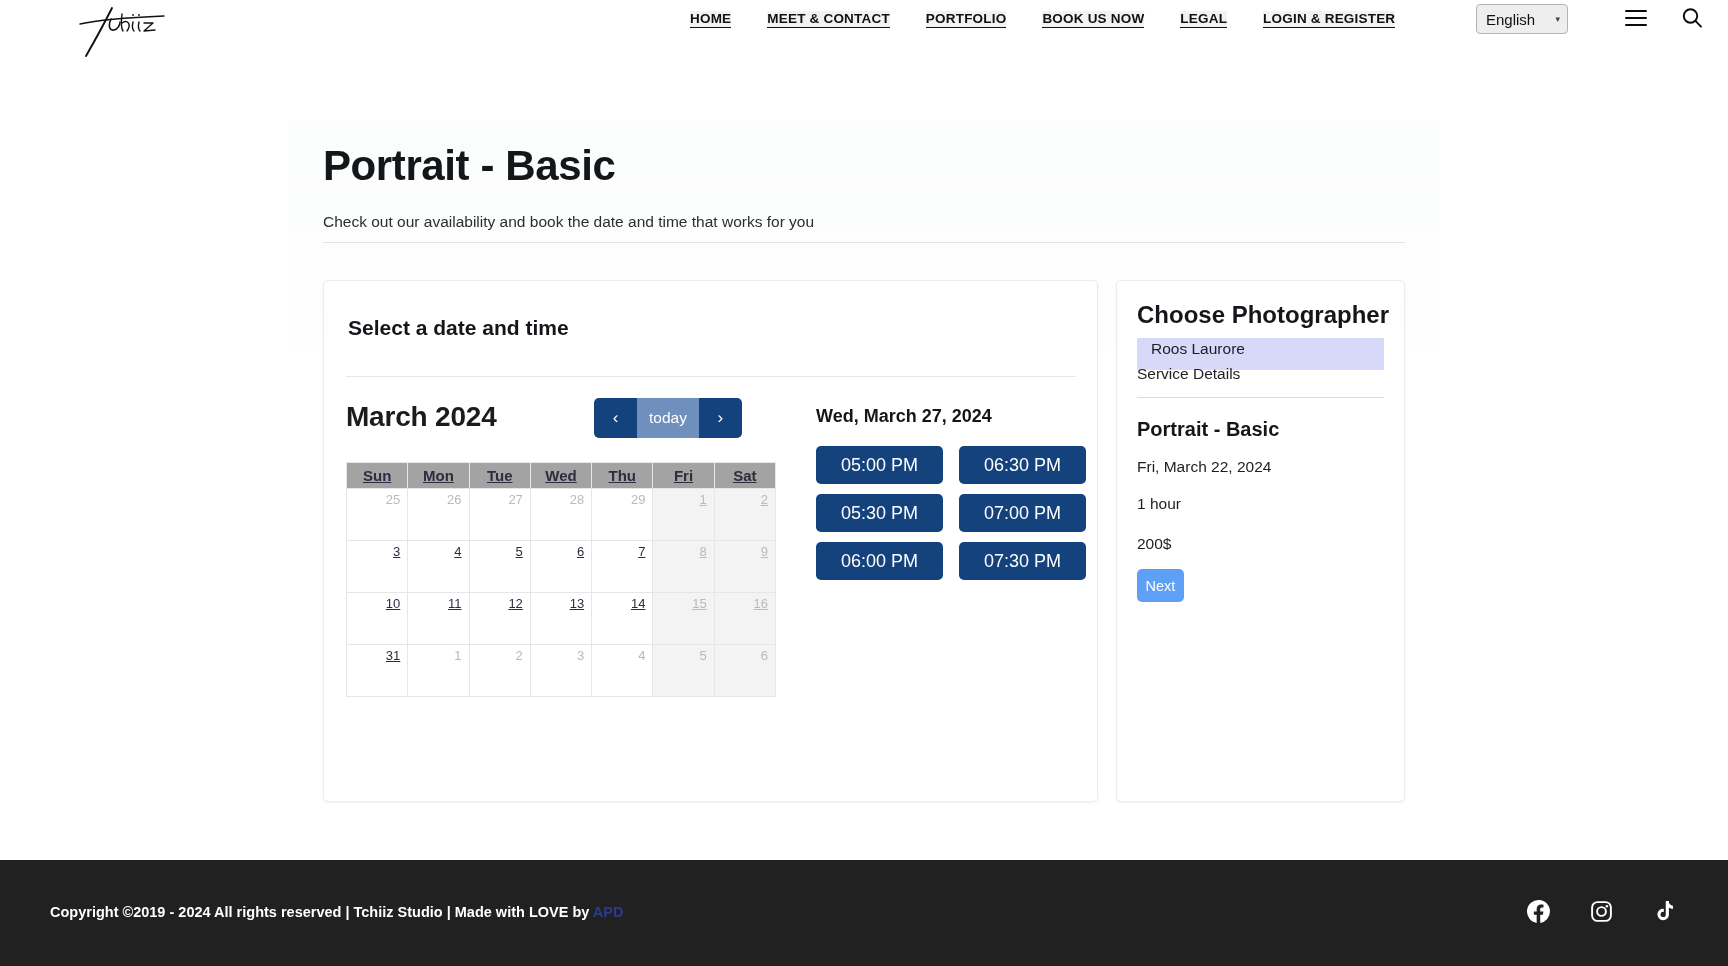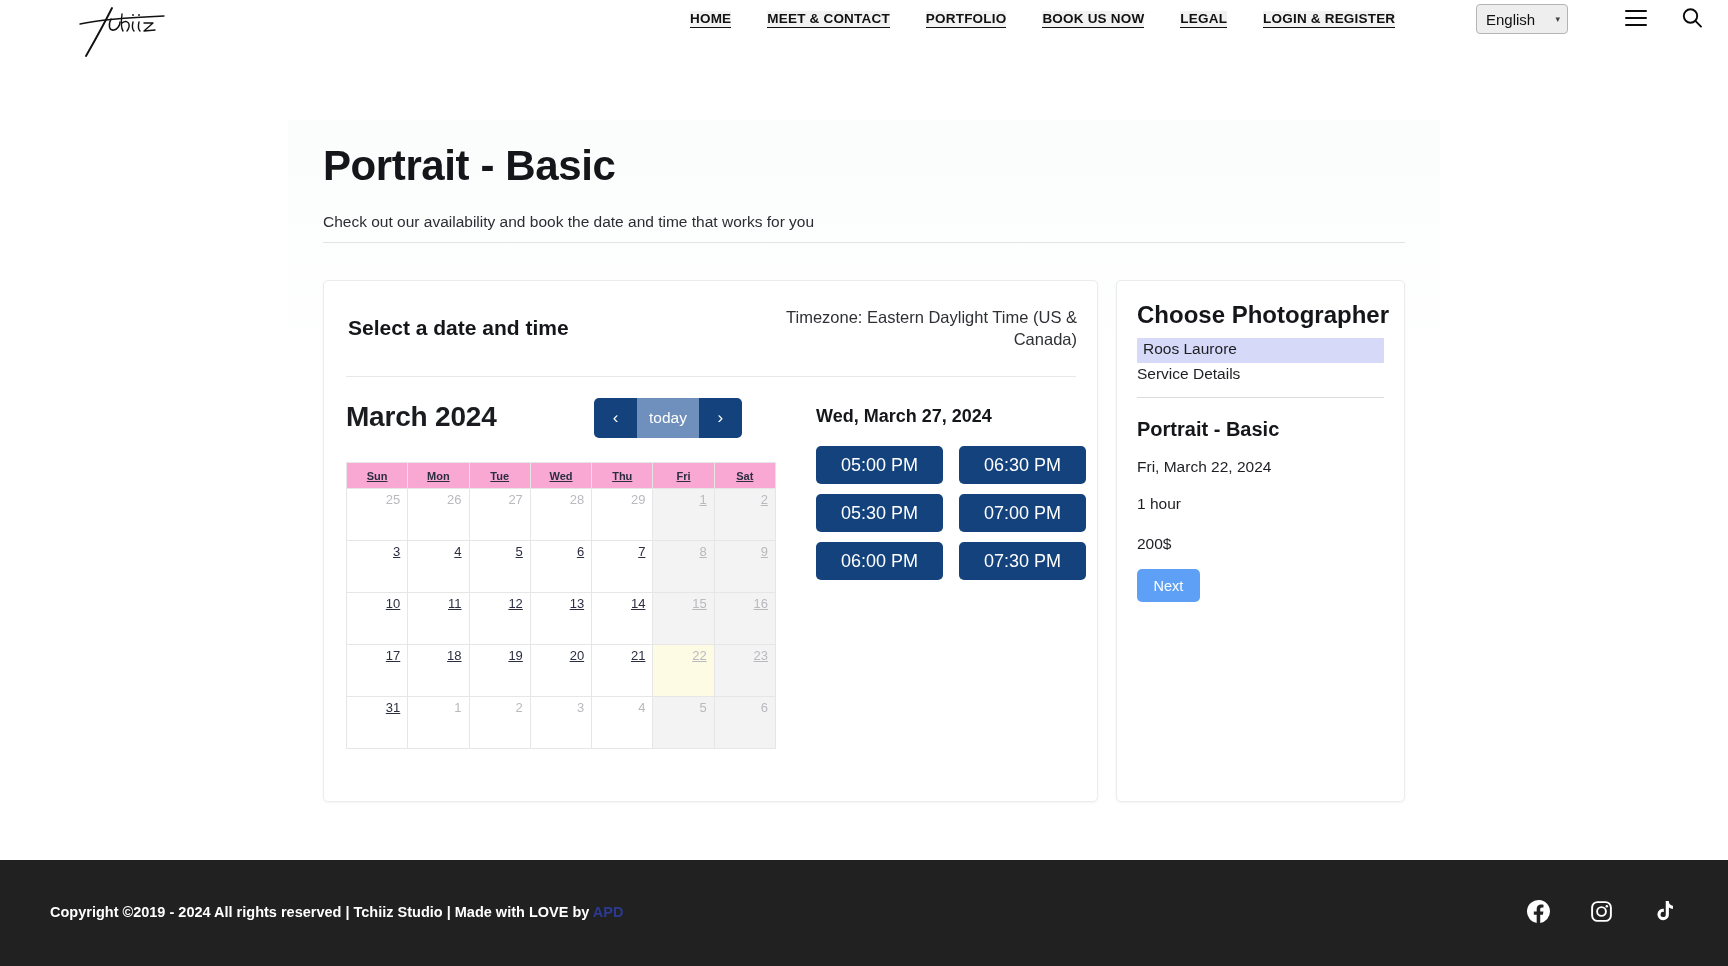--- a/index.html
+++ b/index.html
@@ -120,22 +120,22 @@
     font-family: "Liberation Sans", sans-serif;
   }
 
   
   .cal {
     position: absolute; left: 22px; top: 181px;
     width: 430px;
     border-collapse: collapse; table-layout: fixed;
   }
   .cal th {
-    height: 26px; font-size: 11px; font-weight: 700; color: #2b2d40;
-    border: 1px solid #e6e6e6; background: #f9a8d4;
+    height: 26px; font-size: 15px; font-weight: 700; color: #2b2d40;
+    border: 1px solid #e6e6e6; background: #a3a3a3;
   }
   .cal th span { text-decoration: underline; }
   .cal td {
     height: 52px; vertical-align: top; text-align: right;
     padding: 3px 7px 0 0; font-size: 13px; color: #2b2d40;
     border: 1px solid #e6e6e6; background: #ffffff;
   }
   .cal td.weekend { background: #f3f3f3; }
   .cal td.other { color: #b9b9be; }
   .cal td.other .num { text-decoration: none; }
@@ -166,42 +166,42 @@
     position: absolute; left: 828px; top: 160px;
     width: 289px; height: 522px;
     background: #ffffff; border: 1px solid #ececec; border-radius: 5px;
     box-shadow: 0 1px 3px rgba(0,0,0,.05);
   }
   .side-title {
     position: absolute; left: 20px; top: 20px;
     font-size: 24px; font-weight: 700; color: #15161a;
   }
   .photographer-opt {
-    position: absolute; left: 20px; top: 57px; width: 247px; height: 25px;
+    position: absolute; left: 20px; top: 57px; width: 247px; height: 32px;
     background: #d6daf8; color: #1d1e22; font-size: 15.5px;
-    padding: 2px 0 0 6px; cursor: pointer; border-radius: 1px;
+    padding: 2px 0 0 14px; cursor: pointer; border-radius: 1px;
   }
   .service-link {
     position: absolute; left: 20px; top: 84px;
     font-size: 15.5px; color: #1d1e22; cursor: pointer;
   }
   .side-hr {
     position: absolute; left: 20px; top: 116px; width: 247px; height: 1px;
     background: #dcdcdc;
   }
   .svc-title {
     position: absolute; left: 20px; top: 137px;
     font-size: 20px; font-weight: 700; color: #15161a;
   }
   .svc-date { position: absolute; left: 20px; top: 177px; font-size: 15.5px; color: #1d1e22; }
   .svc-dur  { position: absolute; left: 20px; top: 214px; font-size: 15.5px; color: #1d1e22; }
   .svc-price{ position: absolute; left: 20px; top: 254px; font-size: 15.5px; color: #1d1e22; }
   .next-btn {
     position: absolute; left: 20px; top: 288px;
-    width: 63px; height: 33px; background: #5da0f5; color: #ffffff;
+    width: 47px; height: 33px; background: #5da0f5; color: #ffffff;
     border: none; border-radius: 5px; font-size: 14.5px; cursor: pointer;
     font-family: "Liberation Sans", sans-serif;
   }
 
   
   .footer {
     position: absolute; left: 0; bottom: 0; width: 1728px; height: 106px;
     background: #212121;
   }
   .footer-text {
@@ -264,21 +264,20 @@
 
 <div class="page-card">
 
   <div class="page-title">Portrait - Basic</div>
   <div class="page-sub">Check out our availability and book the date and time that works for you</div>
   <div class="page-hr"></div>
 
   <div class="booking-card">
 
     <div class="card-head-title">Select a date and time</div>
-    <div class="tz-text">Timezone: Eastern Daylight Time (US &amp; Canada)</div>
     <div class="card-hr"></div>
 
     <div class="month-label">March 2024</div>
 
     <div class="nav-btn-group">
       <button class="nav-btn">‹</button>
       <button class="today-btn">today</button>
       <button class="nav-btn">›</button>
     </div>
 
@@ -314,29 +313,20 @@
             <td class="weekend disabled"><span class="num">9</span></td>
           </tr>
           <tr>
             <td><span class="num">10</span></td>
             <td><span class="num">11</span></td>
             <td><span class="num">12</span></td>
             <td><span class="num">13</span></td>
             <td><span class="num">14</span></td>
             <td class="weekend disabled"><span class="num">15</span></td>
             <td class="weekend disabled"><span class="num">16</span></td>
-          </tr>
-          <tr>
-            <td><span class="num">17</span></td>
-            <td><span class="num">18</span></td>
-            <td><span class="num">19</span></td>
-            <td><span class="num">20</span></td>
-            <td><span class="num">21</span></td>
-            <td class="highlight disabled"><span class="num">22</span></td>
-            <td class="weekend disabled"><span class="num">23</span></td>
           </tr>
           <tr>
             <td><span class="num">31</span></td>
             <td class="other"><span class="num">1</span></td>
             <td class="other"><span class="num">2</span></td>
             <td class="other"><span class="num">3</span></td>
             <td class="other"><span class="num">4</span></td>
             <td class="other weekend"><span class="num">5</span></td>
             <td class="other weekend"><span class="num">6</span></td>
           </tr>

